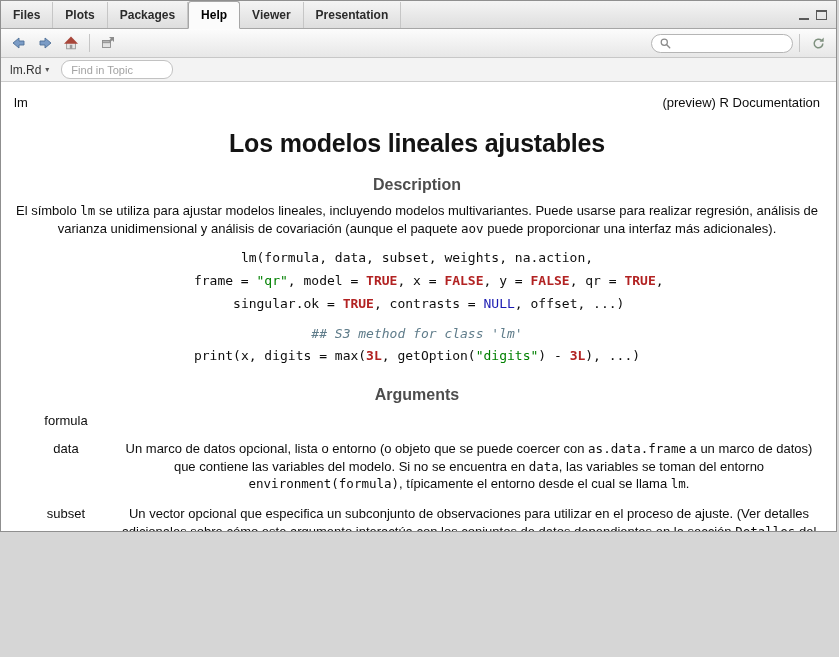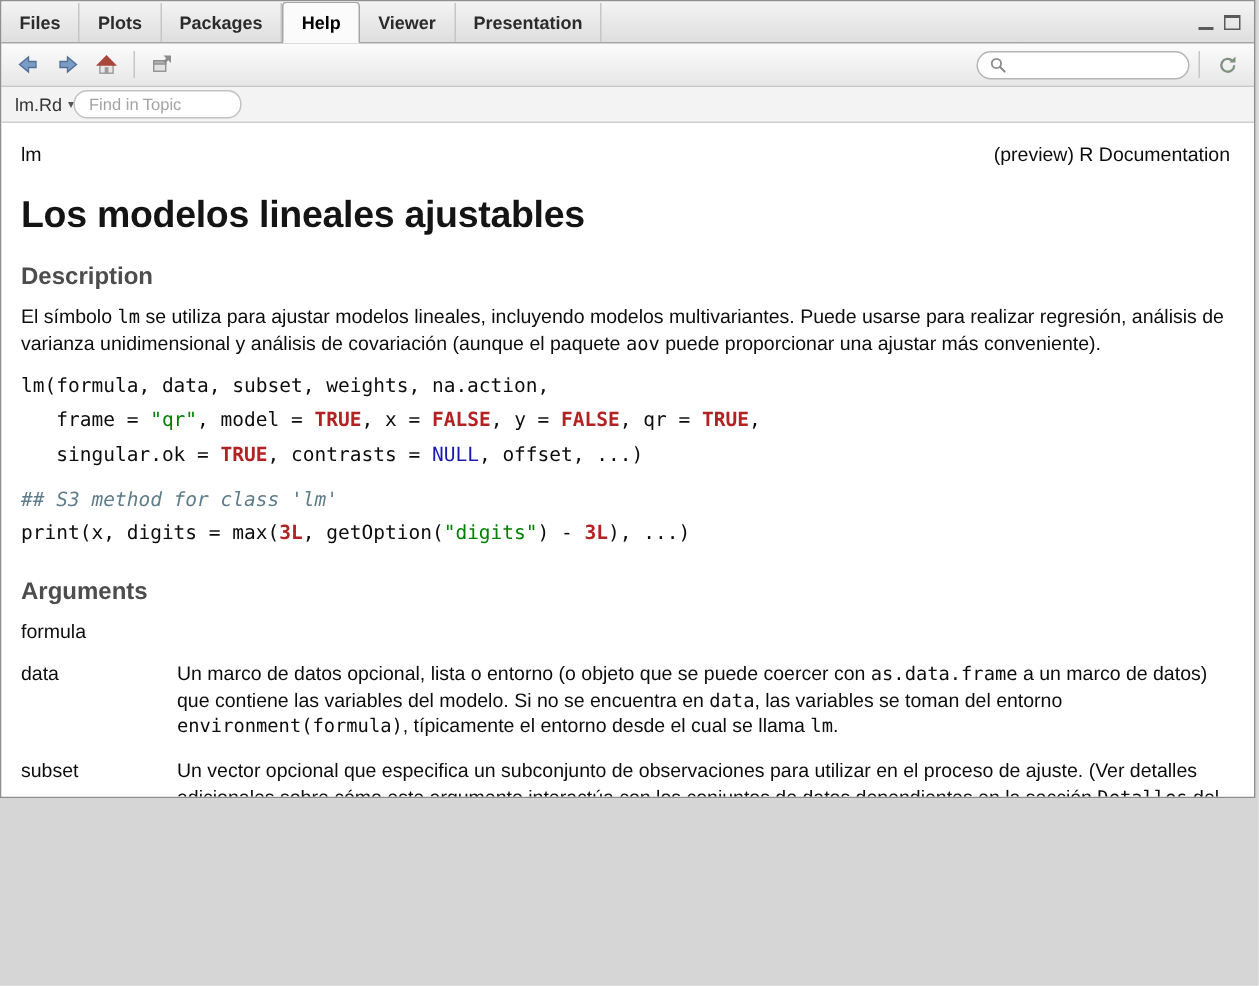--- a/index.html
+++ b/index.html
@@ -23,30 +23,30 @@
   .tbtn{width:24px;height:22px;display:flex;align-items:center;justify-content:center;border-radius:3px;}
   .tsep{width:1px;height:18px;background:#c6c6c6;margin:0 4px;}
   .tspacer{flex:1;}
   .searchbox{display:flex;align-items:center;background:#fff;border:1px solid #b5b5b5;border-radius:10px;
              height:19px;width:142px;padding:0 7px;gap:4px;box-sizing:border-box;}
   .searchbox input{border:none;outline:none;flex:1;font-size:11px;min-width:0;background:transparent;
                    font-family:"Liberation Sans",sans-serif;}
 
   
   .subbar{display:flex;align-items:center;height:23px;background:#f3f3f3;border-bottom:1px solid #cdcdcd;
-          padding:0 9px;flex:none;}
+          padding:0 9px;gap:12px;flex:none;}
   .rdfile{font-size:12px;color:#333;display:flex;align-items:center;gap:4px;cursor:default;}
   .caret{font-size:8px;color:#555;line-height:1;}
   .findbox input{width:92px;height:17px;border:1px solid #c2c2c2;border-radius:9px;font-size:11px;
                  padding:0 9px;color:#333;outline:none;background:#fff;
                  font-family:"Liberation Sans",sans-serif;}
   input::placeholder{color:#a3a3a3;}
 
   
-  .content{flex:1;background:#fff;overflow:hidden;padding:6px 16px 0 13px;font-size:13px;color:#0d0d0d;}
+  .content{flex:1;background:#fff;overflow:hidden;padding:6px 16px 0 13px;font-size:13px;color:#0d0d0d;text-align:center;}
   .meta{display:flex;justify-content:space-between;font-size:13px;margin:7px 0 0;}
   h1.doc-title{font-size:25px;font-weight:700;margin:19px 0 8px;color:#141414;letter-spacing:-0.2px;}
   h2.sec{font-size:16px;font-weight:700;color:#4d4d4d;margin:18px 0 8px;}
   p.desc{line-height:1.36;margin:4px 0 6px;}
   code{font-family:"DejaVu Sans Mono","Liberation Mono",monospace;font-size:12.5px;}
   pre{font-family:"DejaVu Sans Mono","Liberation Mono",monospace;font-size:13px;line-height:1.75;
       margin:10px 0 0;white-space:pre;}
   pre.usage2{margin-top:7px;}
   .tok-str{color:#008000;}
   .tok-num{color:#b22222;font-weight:bold;}
@@ -145,21 +145,21 @@
 
   <div class="content">
     <div class="meta">
       <span>lm</span>
       <span>(preview) R Documentation</span>
     </div>
 
     <h1 class="doc-title">Los modelos lineales ajustables</h1>
 
     <h2 class="sec">Description</h2>
-    <p class="desc"><span>El símbolo </span><code>lm</code><span> se utiliza para ajustar modelos lineales, incluyendo modelos multivariantes. Puede usarse para realizar regresión, análisis de varianza unidimensional y análisis de covariación (aunque el paquete </span><code>aov</code><span> puede proporcionar una ajustar más conveniente).</span></p>
+    <p class="desc"><span>El símbolo </span><code>lm</code><span> se utiliza para ajustar modelos lineales, incluyendo modelos multivariantes. Puede usarse para realizar regresión, análisis de varianza unidimensional y análisis de covariación (aunque el paquete </span><code>aov</code><span> puede proporcionar una interfaz más adicionales).</span></p>
 
     <pre class="usage"><span>lm(formula, data, subset, weights, na.action,</span>
 <span>   frame = </span><span class="tok-str">"qr"</span><span>, model = </span><span class="tok-num">TRUE</span><span>, x = </span><span class="tok-num">FALSE</span><span>, y = </span><span class="tok-num">FALSE</span><span>, qr = </span><span class="tok-num">TRUE</span><span>,</span>
 <span>   singular.ok = </span><span class="tok-num">TRUE</span><span>, contrasts = </span><span class="tok-kw">NULL</span><span>, offset, ...)</span></pre>
     <pre class="usage usage2"><span class="tok-com">## S3 method for class 'lm'</span>
 <span>print(x, digits = max(</span><span class="tok-num">3L</span><span>, getOption(</span><span class="tok-str">"digits"</span><span>) - </span><span class="tok-num">3L</span><span>), ...)</span></pre>
 
     <h2 class="sec">Arguments</h2>
     <div class="args">
       <div class="argrow">

